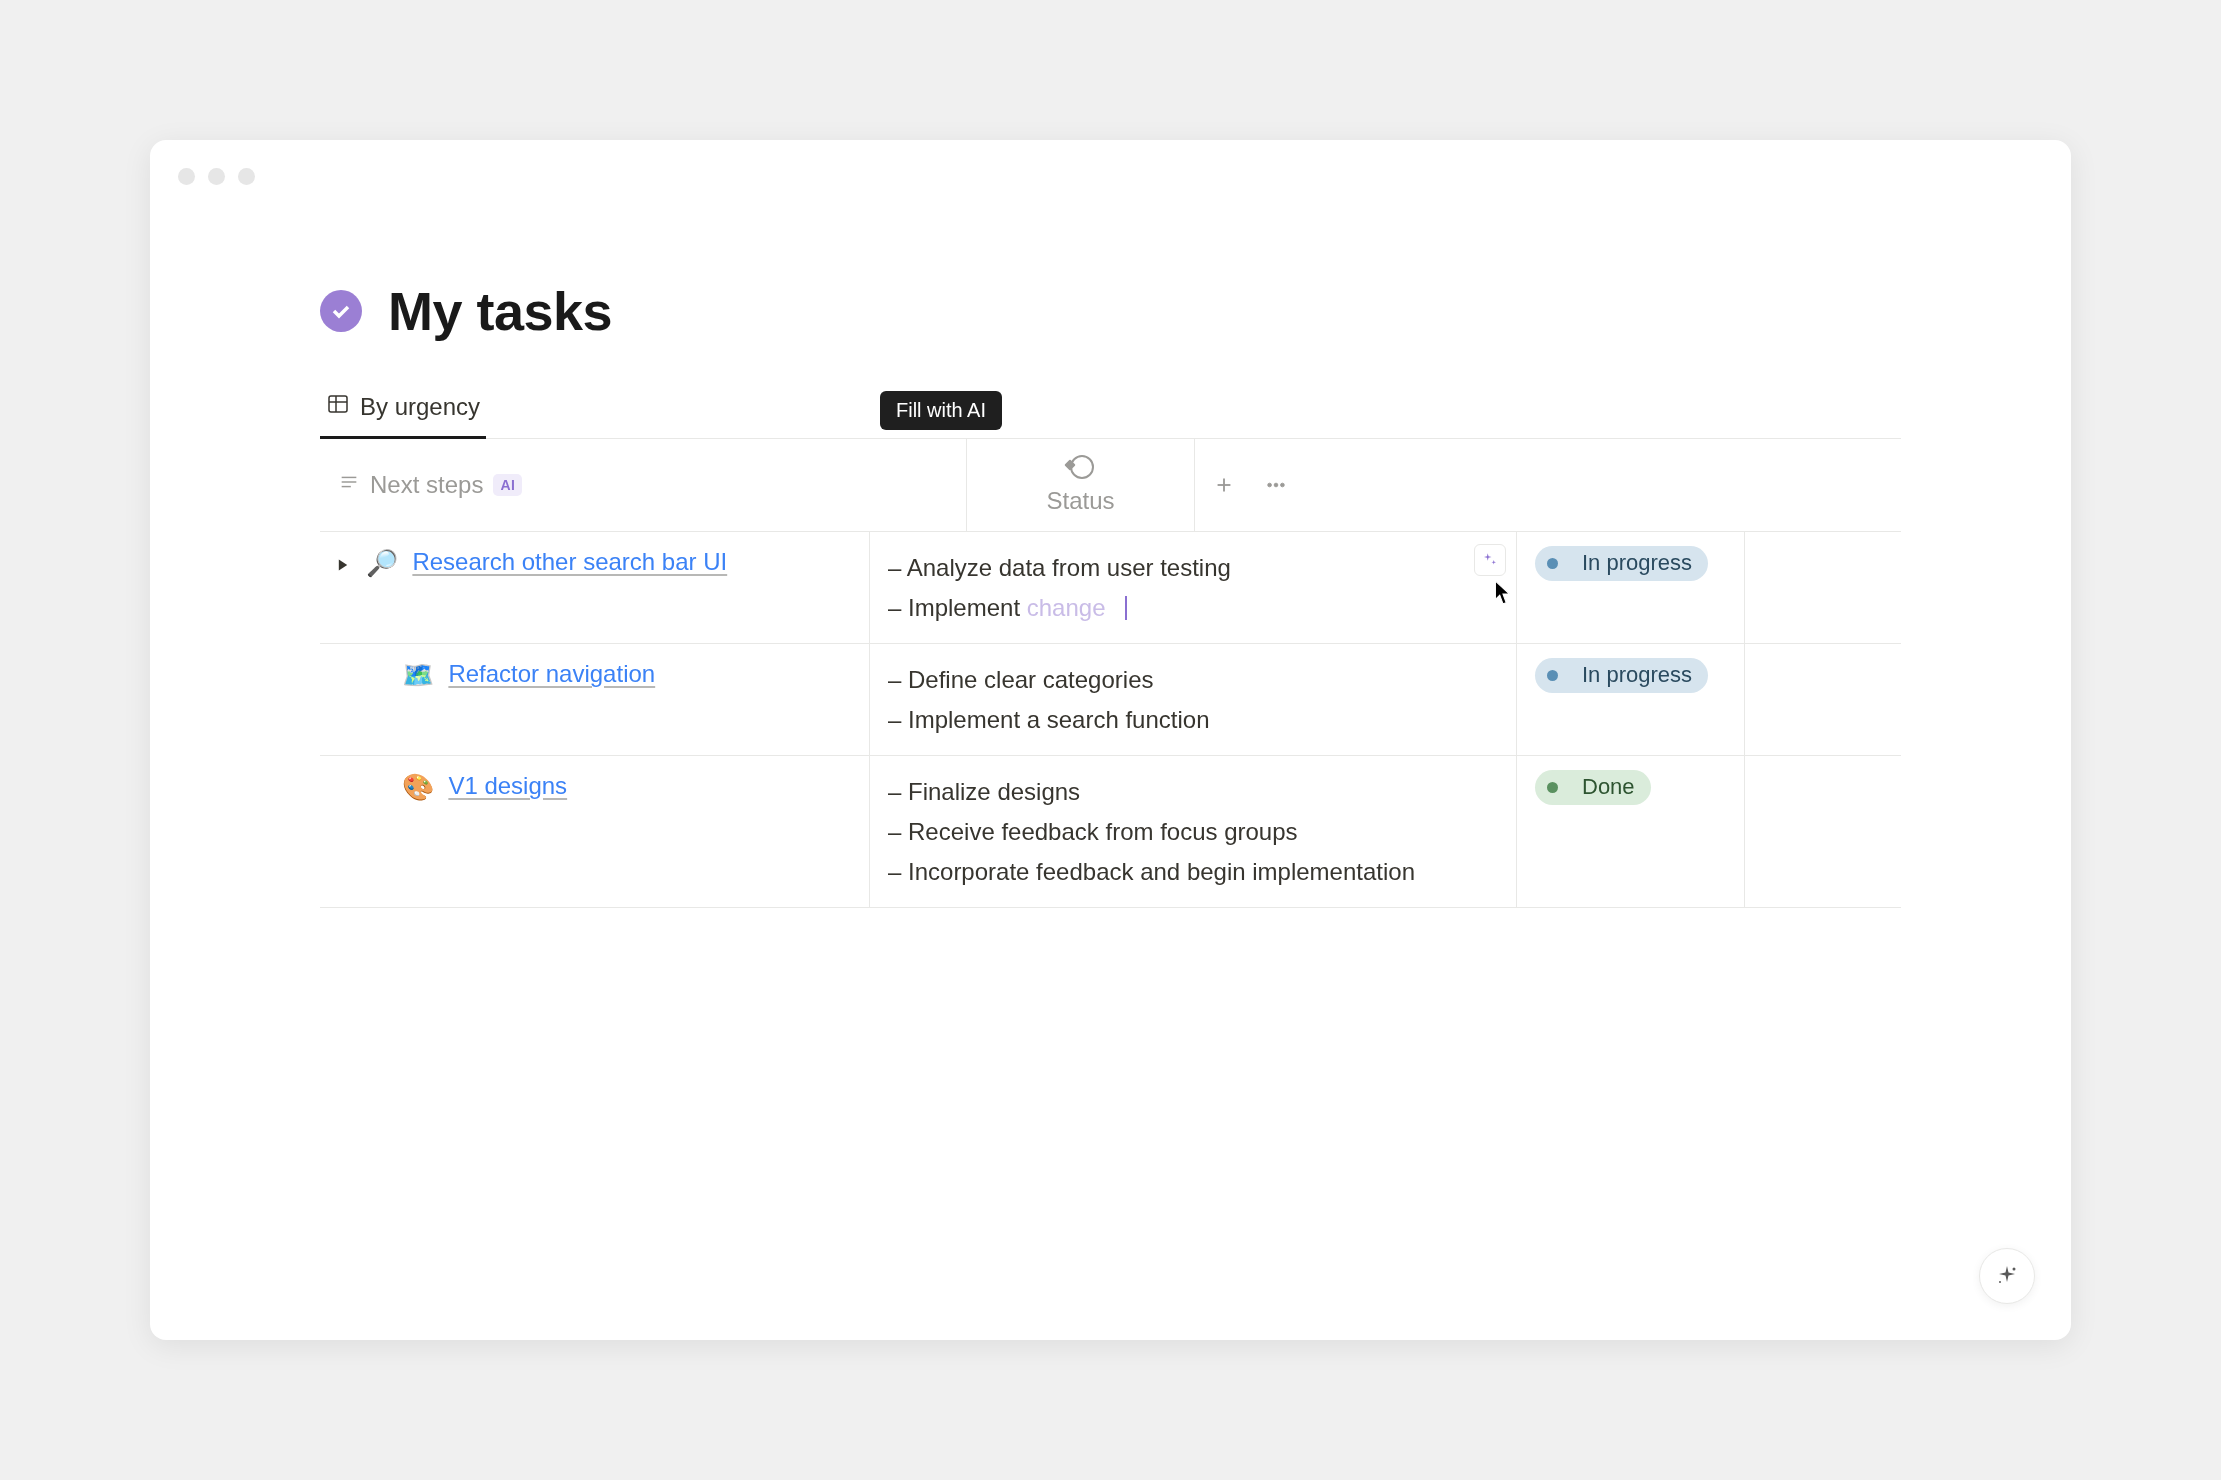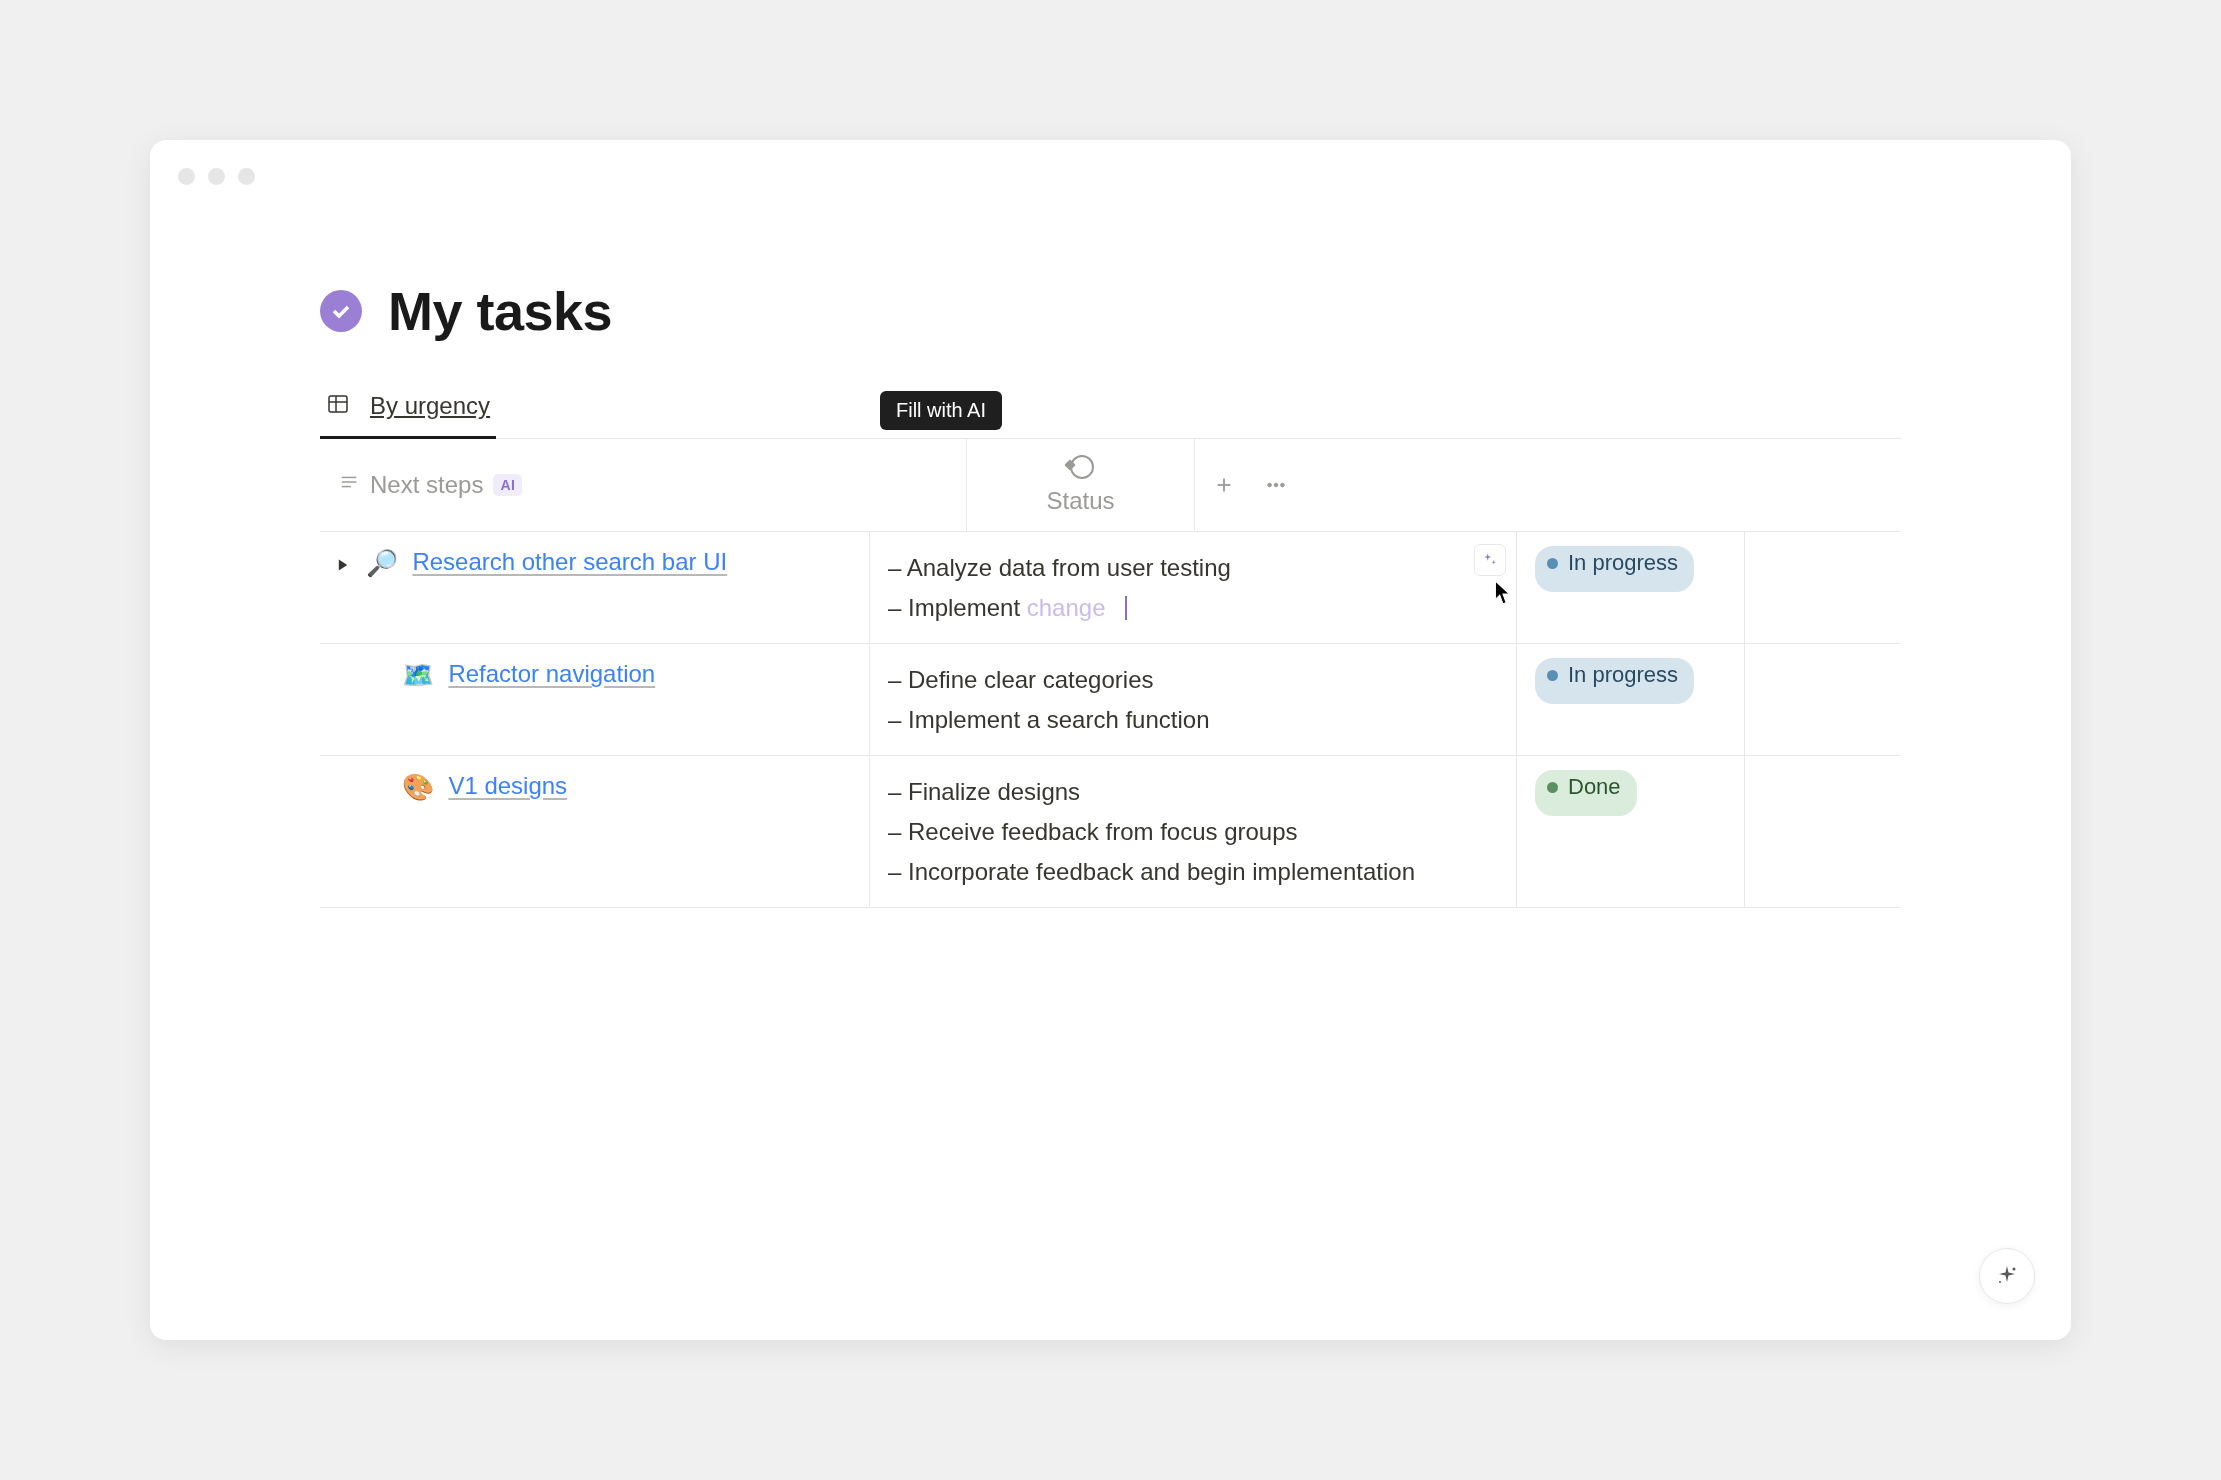--- a/index.html
+++ b/index.html
@@ -68,28 +68,28 @@
       font-weight: 700;
       letter-spacing: -0.5px;
       color: #1a1a1a;
     }
     .tabs {
       border-bottom: 1px solid #e8e8e6;
       display: flex;
     }
     .tab {
       display: flex;
-      gap: 20px;
+      align-items: center;
+      gap: 10px;
       padding: 10px 6px 14px 6px;
       font-size: 24px;
       color: #37352f;
       cursor: pointer;
       border-bottom: 3px solid transparent;
       margin-bottom: -1px;
-      text-decoration: underline;
     }
     .tab.active {
       border-bottom-color: #1a1a1a;
       font-weight: 500;
     }
     .tab-icon svg {
       width: 24px;
       height: 24px;
       stroke: #37352f;
       fill: none;
@@ -261,22 +261,22 @@
       color: #fff;
       font-size: 20px;
       padding: 8px 16px;
       border-radius: 6px;
       white-space: nowrap;
       z-index: 10;
     }
     .status-pill {
       display: inline-flex;
       align-items: center;
-      gap: 10px;
-      padding: 4px 16px 16px 12px;
+      gap: 24px;
+      padding: 4px 16px 5px 12px;
       border-radius: 18px;
       font-size: 22px;
     }
     .status-pill.in-progress { background: #d6e4ee; color: #2a4a5f; }
     .status-pill.done { background: #daecdb; color: #2d5430; }
     .status-dot {
       width: 11px;
       height: 11px;
       border-radius: 50%;
     }

